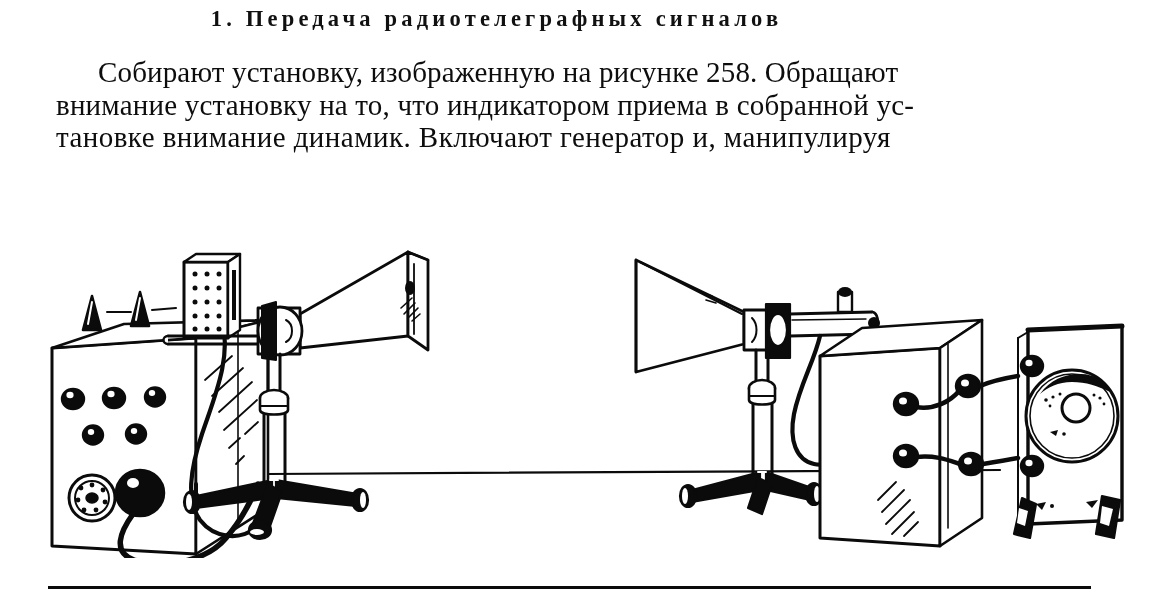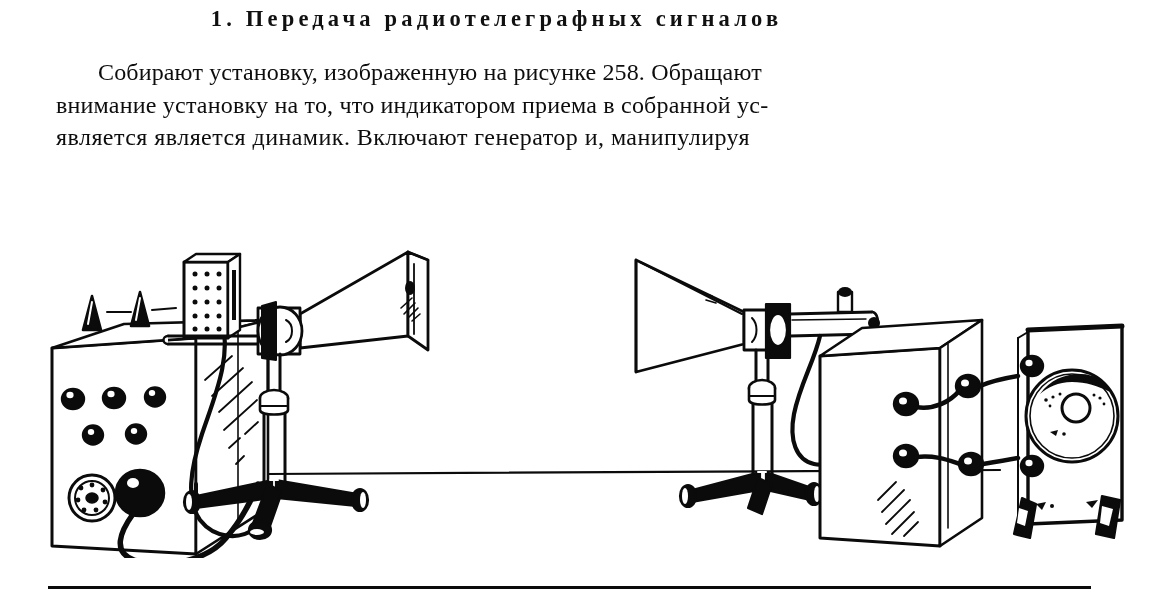--- a/index.html
+++ b/index.html
@@ -35,21 +35,21 @@
     color: #101010;
     white-space: nowrap;
   }
 
   
   .body-text {
     position: absolute;
     top: 56px;
     left: 56px;
     width: 1040px;
-    font-size: 24px;
+    font-size: 29px;
     line-height: 32.5px;
     text-align: justify;
     color: #0d0d0d;
     font-family: "Liberation Serif", "DejaVu Serif", serif;
   }
   .body-text .line {
     display: block;
     white-space: nowrap;
   }
   .body-text .line1 { text-indent: 42px; letter-spacing: 0.15px; }
@@ -79,21 +79,21 @@
 </head>
 <body>
 
 <div class="page">
 
   <div class="heading">1. Передача радиотелеграфных сигналов</div>
 
   <div class="body-text">
     <span class="line line1">Собирают установку, изображенную на рисунке 258. Обращают</span>
     <span class="line line2">внимание установку на то, что индикатором приема в собранной ус-</span>
-    <span class="line line3">является является динамик. Включают генератор и, манипулируя</span>
+    <span class="line line3">тановке внимание динамик. Включают генератор и, манипулируя</span>
   </div>
 
   <div class="figure">
     <svg width="1149" height="350" viewBox="0 0 1149 350" xmlns="http://www.w3.org/2000/svg">
       <g fill="none" stroke="#0b0b0b" stroke-linejoin="round" stroke-linecap="round">
 
         <g>
           <path d="M268 266 L1000 262" stroke-width="2.2"></path>
         </g>
 

